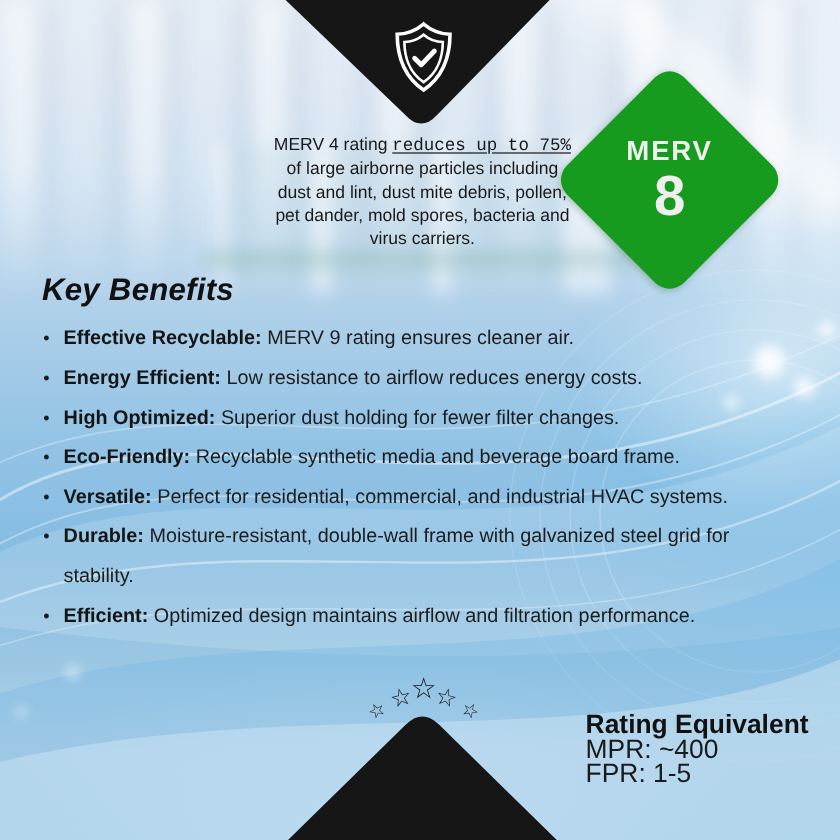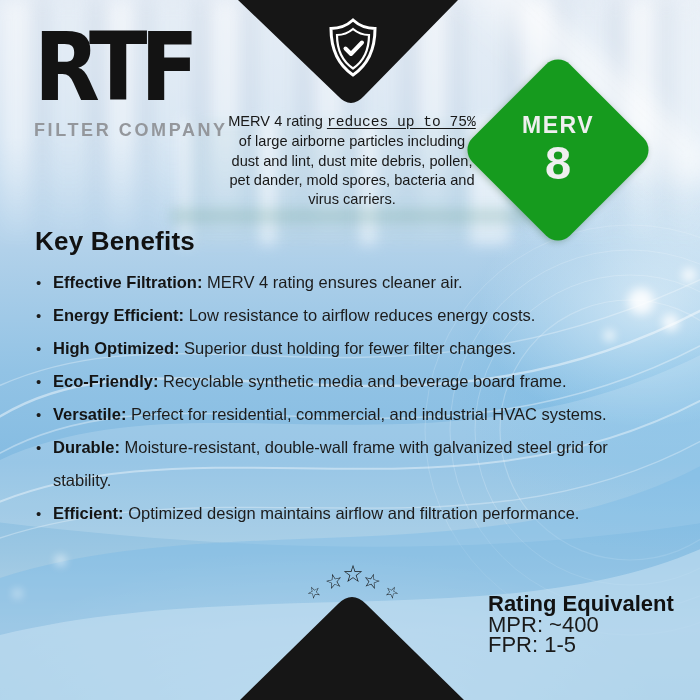--- a/index.html
+++ b/index.html
@@ -39,21 +39,21 @@
   .shield-svg{position:absolute;left:324px;top:17px;}
   
   .desc{position:absolute;left:227px;top:112px;width:250px;text-align:center;font-size:14.6px;line-height:19.3px;color:#181818;font-weight:500;}
   .desc .u{text-decoration:underline;text-underline-offset:2px;font-family:Liberation Mono, monospace;}
   
   .diamond{position:absolute;left:489px;top:81px;width:138px;height:138px;border-radius:17px;transform:rotate(45deg);box-shadow:0 2px 6px rgba(0,60,0,.25);}
   .diamond-inner{position:absolute;left:0;top:0;width:138px;height:138px;transform:rotate(-45deg);display:flex;flex-direction:column;align-items:center;justify-content:center;color:#efefef;}
   .diamond-merv{font-size:23px;font-weight:bold;letter-spacing:1.5px;line-height:24px;}
   .diamond-num{font-size:47px;font-weight:bold;line-height:48px;margin-top:2px;}
   
-  .benefits-heading{position:absolute;left:35px;top:226px;font-size:26px;font-weight:800;color:#111;letter-spacing:.2px;}
+  .benefits-heading{position:absolute;left:35px;top:226px;font-size:26px;font-weight:800;color:#111;letter-spacing:.2px;font-style:italic;}
   .benefits-list{position:absolute;left:36px;top:266px;width:606px;list-style:none;margin:0;padding:0;}
   .benefits-list li{position:relative;padding-left:17px;line-height:33px;font-size:16.5px;color:#1c1c1c;}
   .benefits-list li .dot{position:absolute;left:0;top:0;font-size:15px;color:#1c1c1c;}
   .benefits-list li b{font-weight:bold;color:#141414;}
   
   .stars{position:absolute;left:0;top:0;}
   .star{position:absolute;font-family:"DejaVu Sans",sans-serif;font-weight:bold;color:#131313;transform:translate(-50%,-50%);}
   .mountain-svg{position:absolute;left:0;top:560px;}
   .rating{position:absolute;left:488px;top:594px;font-size:22px;line-height:20.5px;color:#1a1a1a;}
   .rating-heading{font-weight:bold;color:#111;}
@@ -83,24 +83,20 @@
     <path d="M-20,640 C240,570 520,640 720,540 L720,700 L-20,700 Z" fill="rgba(200,225,242,0.55)"></path>
   </svg>
   <div class="streak-tr"></div>
   <div class="bokeh" style="left:628px;top:288px;width:26px;height:26px"></div>
   <div class="bokeh" style="left:662px;top:314px;width:17px;height:17px"></div>
   <div class="bokeh" style="left:604px;top:330px;width:11px;height:11px"></div>
   <div class="bokeh" style="left:682px;top:268px;width:14px;height:14px"></div>
   <div class="bokeh" style="left:56px;top:556px;width:9px;height:9px"></div>
   <div class="bokeh" style="left:14px;top:590px;width:7px;height:7px"></div>
 
-  <div class="logo">
-    <div class="logo-rtf">RTF</div>
-    <div class="logo-tag">FILTER COMPANY</div>
-  </div>
 
   <svg class="banner-svg" width="700" height="120" viewBox="0 0 700 120">
     <path d="M238,0 L458,0 L364,96 Q351,110 338,96 Z" fill="#161616"></path>
   </svg>
   <svg class="shield-svg" width="58" height="64" viewBox="0 0 58 64">
     <path d="M29,3 C35,8.5 44,11.5 51,11.5 C51,27 46.5,46 29,58 C11.5,46 7,27 7,11.5 C14,11.5 23,8.5 29,3 Z" fill="none" stroke="#ffffff" stroke-width="3"></path>
     <path d="M29,12 C33.5,15.8 40,18 45,18 C45,29 41.5,43 29,51.5 C16.5,43 13,29 13,18 C18,18 24.5,15.8 29,12 Z" fill="none" stroke="#ffffff" stroke-width="2.2"></path>
     <path d="M21.5,31.5 L27,37 L38,25.5" fill="none" stroke="#ffffff" stroke-width="4" stroke-linecap="round" stroke-linejoin="round"></path>
   </svg>
 
@@ -108,21 +104,21 @@
 
   <div class="diamond" style="background:#169b1e">
     <div class="diamond-inner">
       <div class="diamond-merv">MERV</div>
       <div class="diamond-num">8</div>
     </div>
   </div>
 
   <div class="benefits-heading">Key Benefits</div>
   <ul class="benefits-list">
-    <li><span class="dot">•</span><b>Effective Filtration:</b><span> MERV 4 rating ensures cleaner air.</span></li>
+    <li><span class="dot">•</span><b>Effective Recyclable:</b><span> MERV 9 rating ensures cleaner air.</span></li>
     <li><span class="dot">•</span><b>Energy Efficient:</b><span> Low resistance to airflow reduces energy costs.</span></li>
     <li><span class="dot">•</span><b>High Optimized:</b><span> Superior dust holding for fewer filter changes.</span></li>
     <li><span class="dot">•</span><b>Eco-Friendly:</b><span> Recyclable synthetic media and beverage board frame.</span></li>
     <li><span class="dot">•</span><b>Versatile:</b><span> Perfect for residential, commercial, and industrial HVAC systems.</span></li>
     <li><span class="dot">•</span><b>Durable:</b><span> Moisture-resistant, double-wall frame with galvanized steel grid for stability.</span></li>
     <li><span class="dot">•</span><b>Efficient:</b><span> Optimized design maintains airflow and filtration performance.</span></li>
   </ul>
 
   <div class="stars">
     <span class="star" style="left:314px;top:592px;font-size:16px;transform:translate(-50%,-50%) rotate(-28deg)">☆</span>

